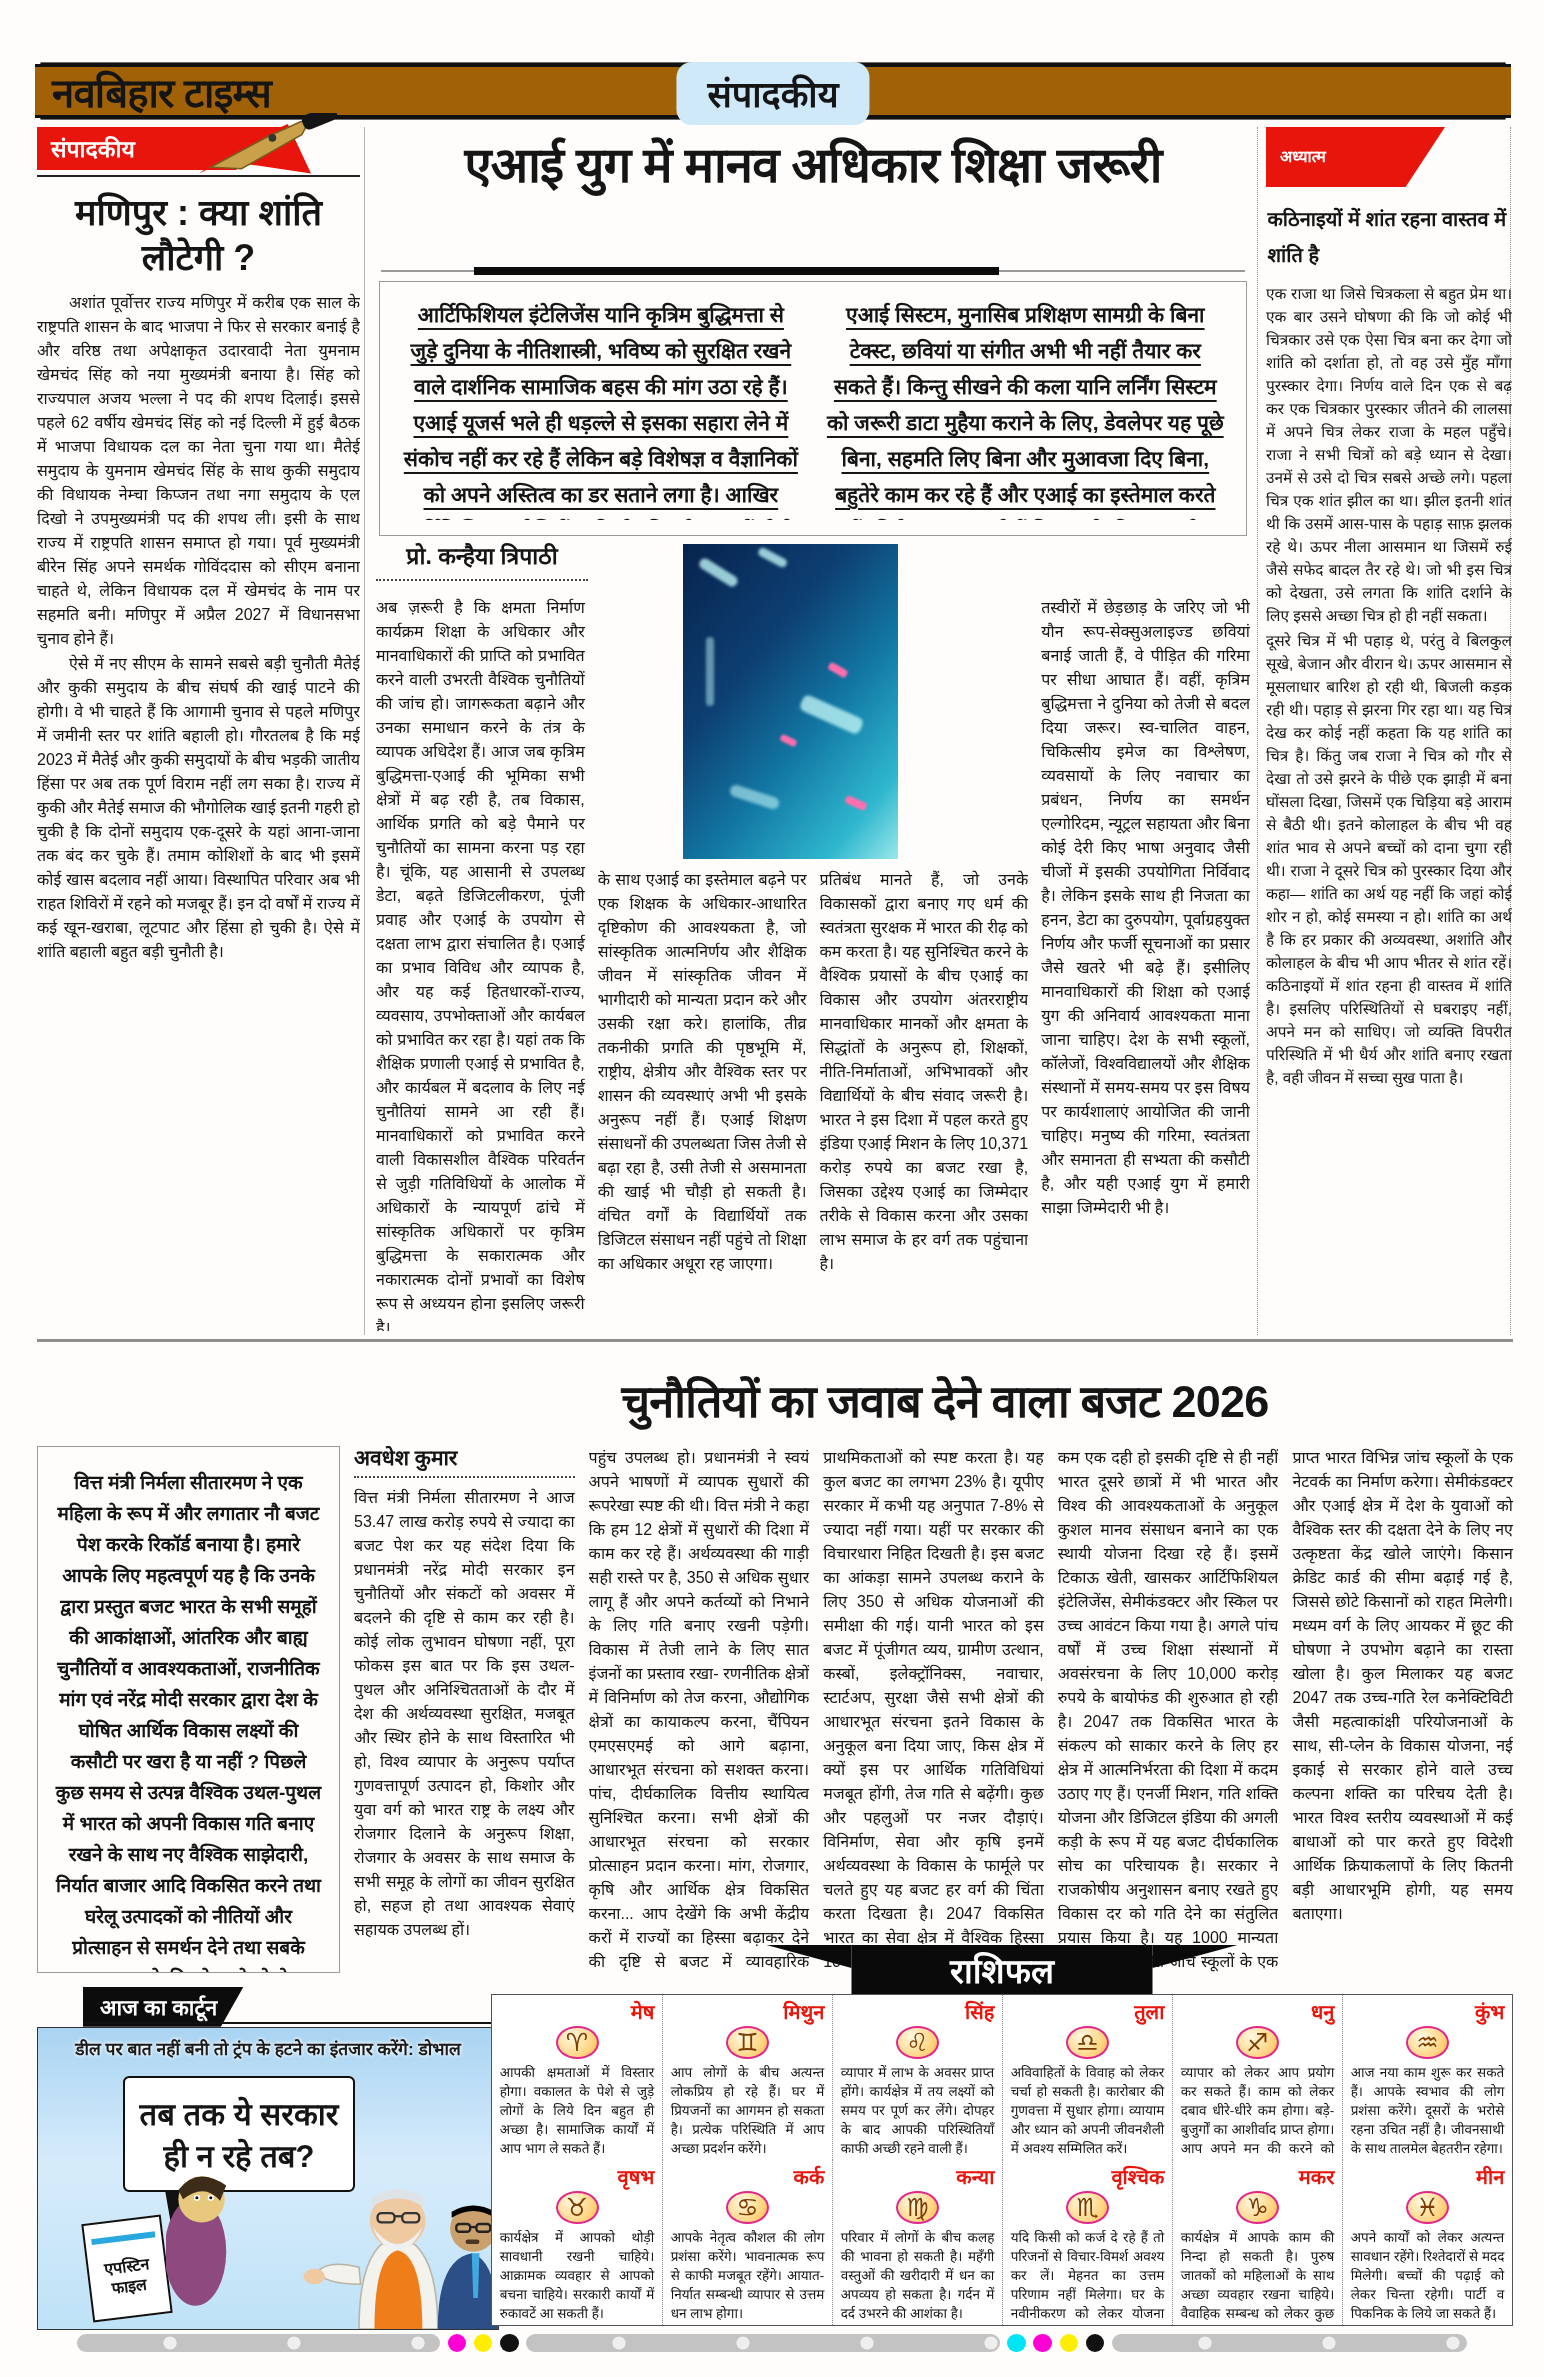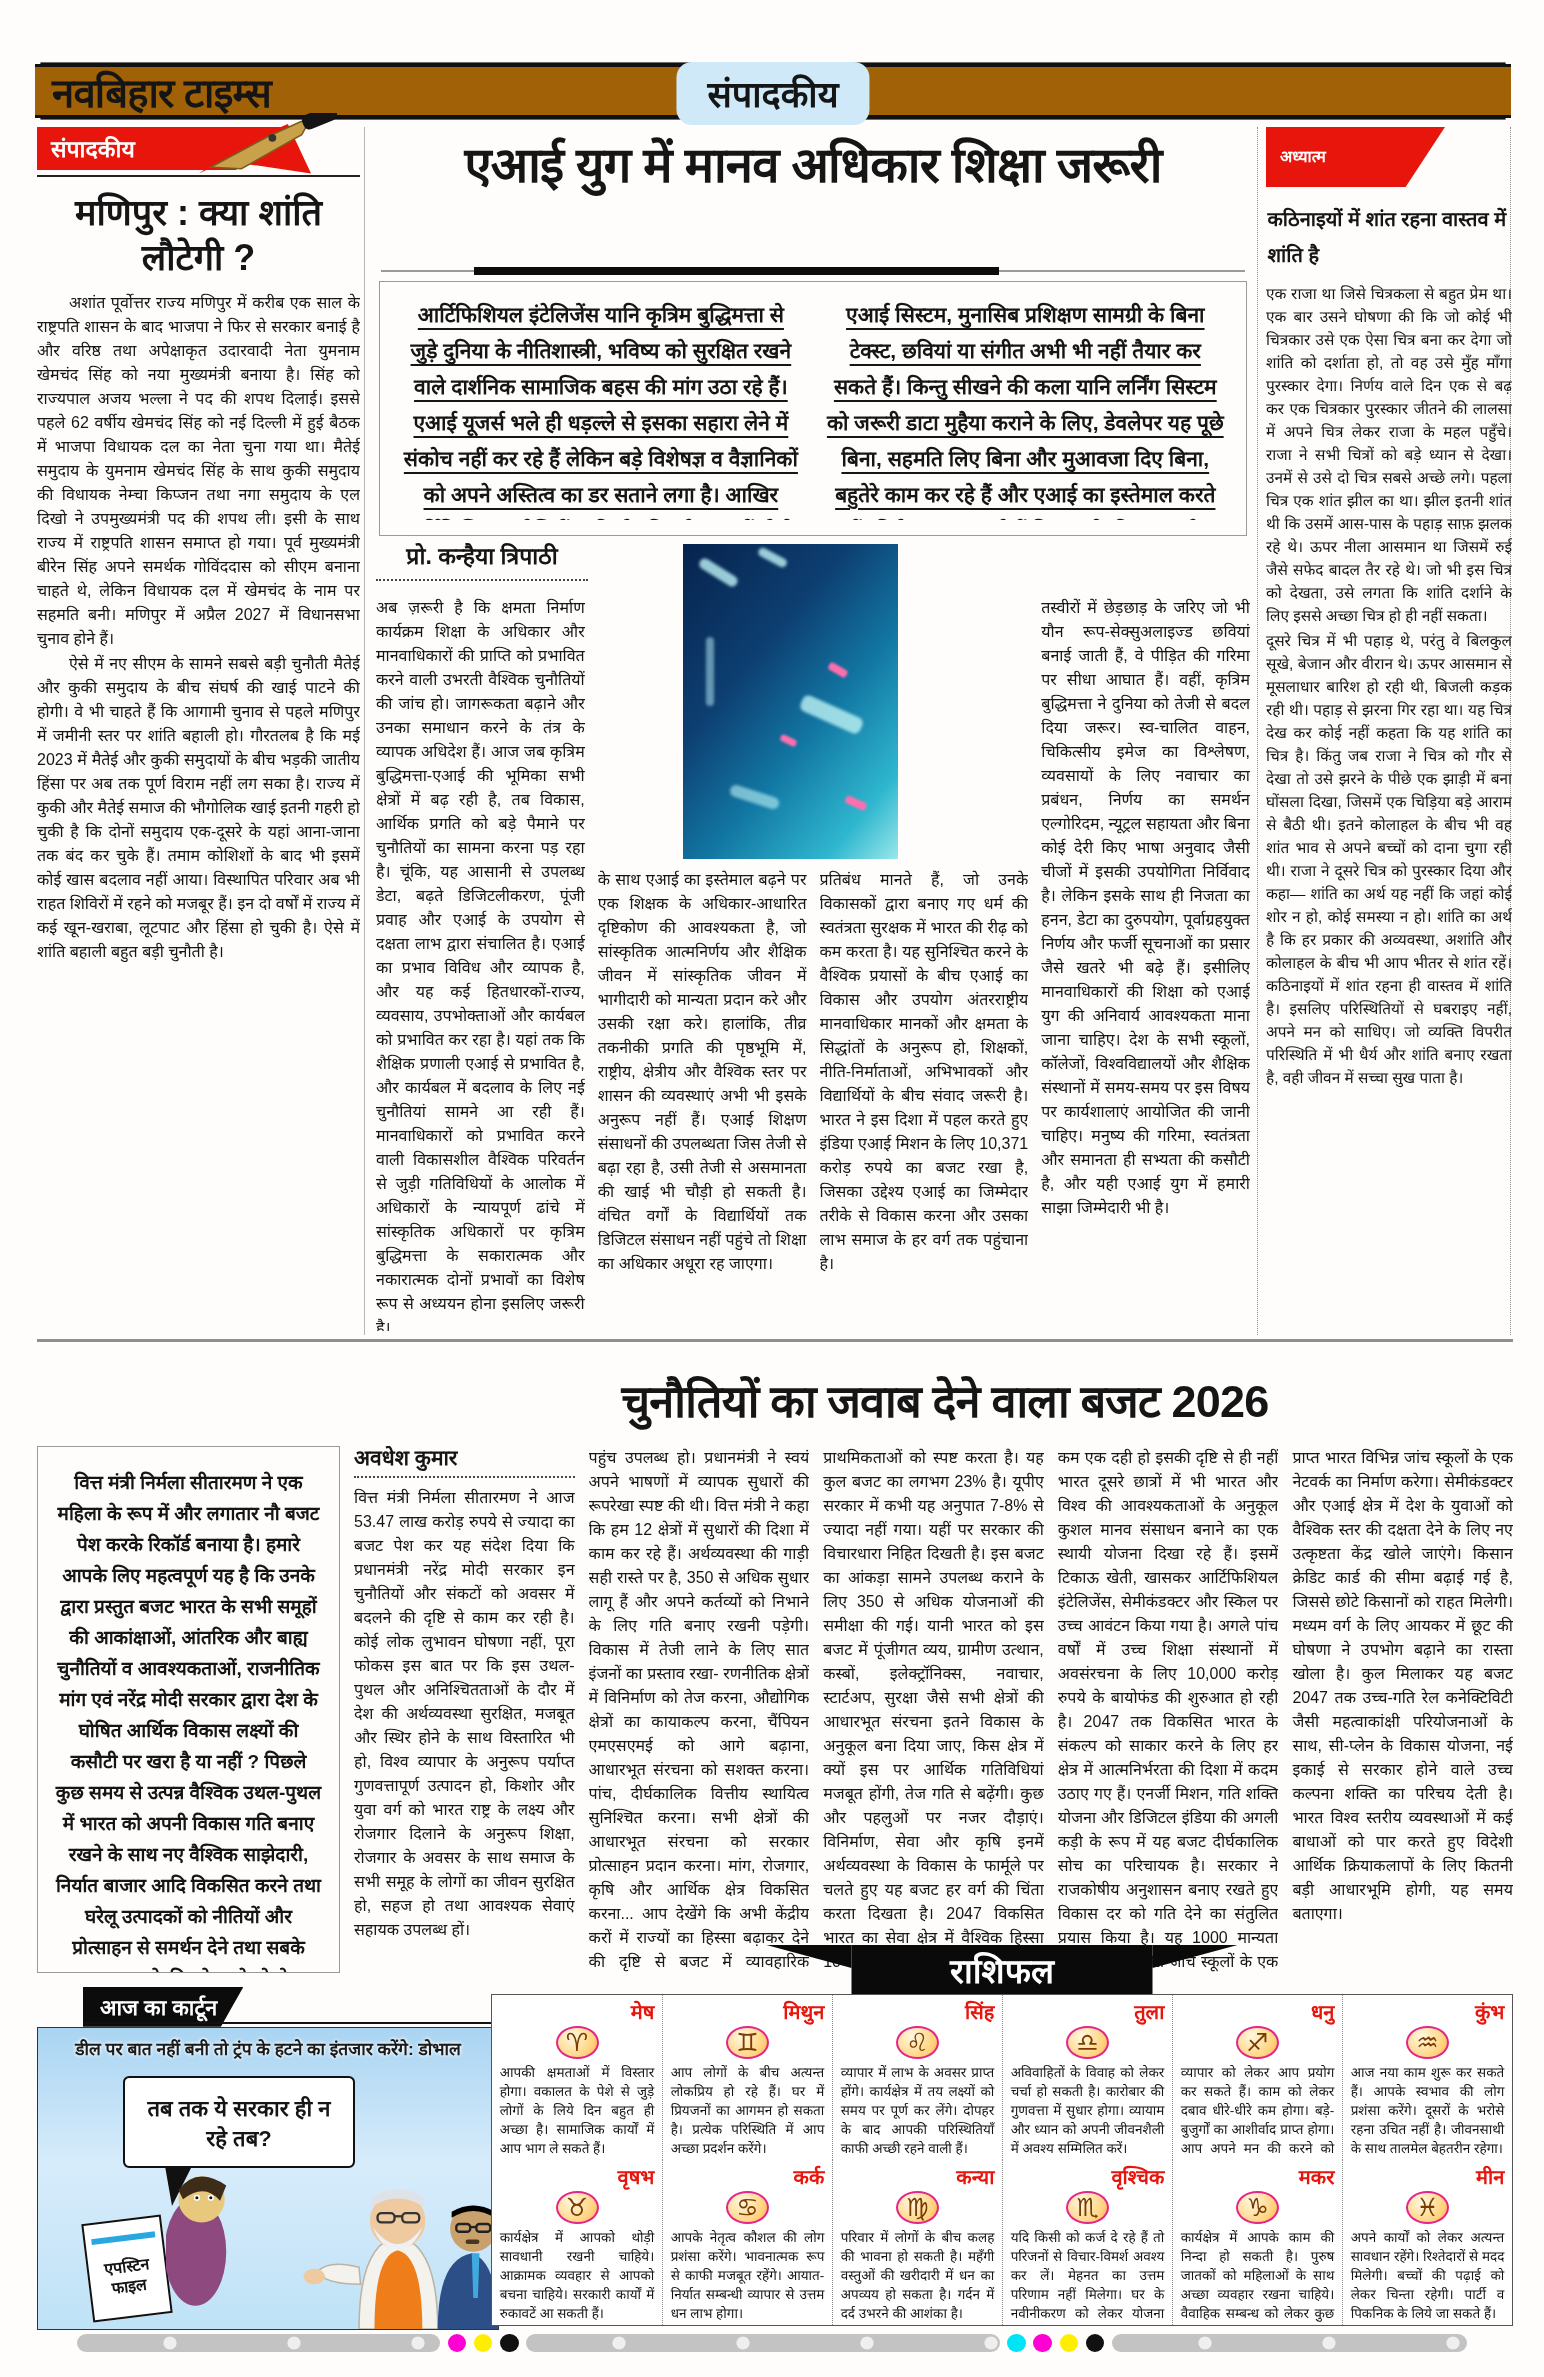--- a/index.html
+++ b/index.html
@@ -86,21 +86,21 @@
   .cartoon{position:absolute;left:37px;top:1978px;width:462px;height:347px;margin-top:9px;}
   .cartoon-label-row{position:relative;height:37px;}
   .cartoon-label{position:absolute;left:46px;top:0;background:#0c0c0c;color:#fff;font-size:21.6px;font-weight:900;
     padding:4.6px 26px 6.2px 17px;clip-path:polygon(0 0,100% 0,86% 100%,0 100%);}
   .cartoon-label-row::after{content:"";position:absolute;left:46px;right:0;bottom:0;height:2.3px;background:#111;}
   .cartoon-box{position:relative;margin-top:3.1px;height:303px;border:1.5px solid #333;
     background:linear-gradient(#a9d4f2 0%,#d7ecfb 45%,#bfe2f7 100%);overflow:hidden;}
   .cartoon-caption{margin:7.7px 6.2px 0;text-align:center;font-size:17.4px;font-weight:900;color:#1b1b1b;
     text-shadow:0 0 3.1px #fff,0 0 4.6px #fff;}
   .speech-bubble{position:absolute;left:85px;top:48px;width:232px;background:#fff;border:2.3px solid #111;
-    border-radius:6.2px;padding:14px 9.3px;text-align:center;font-size:22px;font-weight:900;}
+    border-radius:6.2px;padding:14px 9.3px;text-align:center;font-size:31px;font-weight:900;}
   .speech-bubble::after{content:"";position:absolute;left:40px;top:100%;border-left:7.7px solid transparent;
     border-right:20px solid transparent;border-top:40px solid #111;}
   .file-card{position:absolute;left:49px;bottom:10.8px;width:80px;height:99px;background:#fff;border:2.3px solid #111;
     transform:rotate(-7deg);font-size:16px;font-weight:900;text-align:center;padding-top:36px;line-height:20px;}
   .file-card::before{content:"";position:absolute;left:6.2px;top:14px;right:6.2px;height:6.2px;background:#29a8e0;}
   .cartoon-svg{position:absolute;right:0;bottom:0;width:332px;height:193px;}
 
   
   .horoscope{position:absolute;left:491px;top:1977px;width:1022px;height:349px;}
   .ribbon{position:absolute;top:-32px;left:50%;transform:translateX(-50%);background:#0a0a0a;color:#fff;

